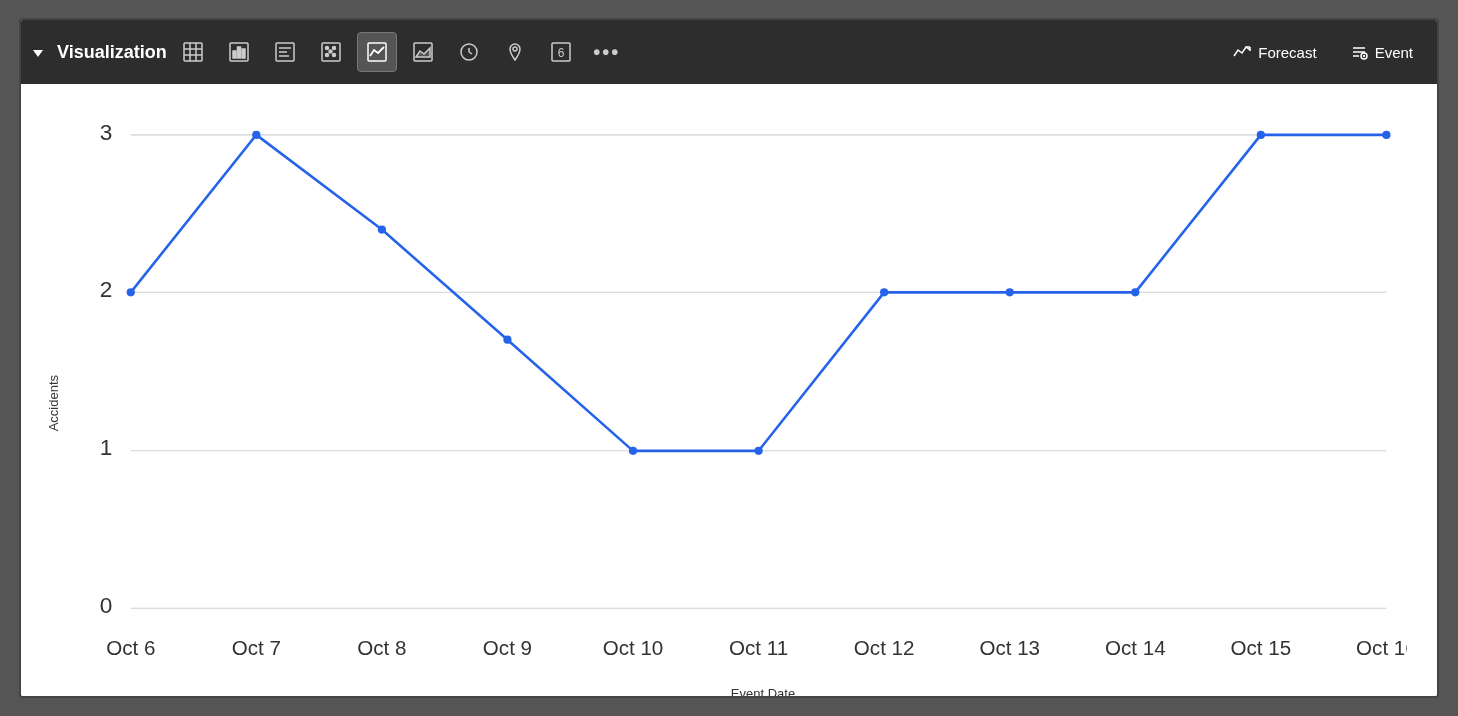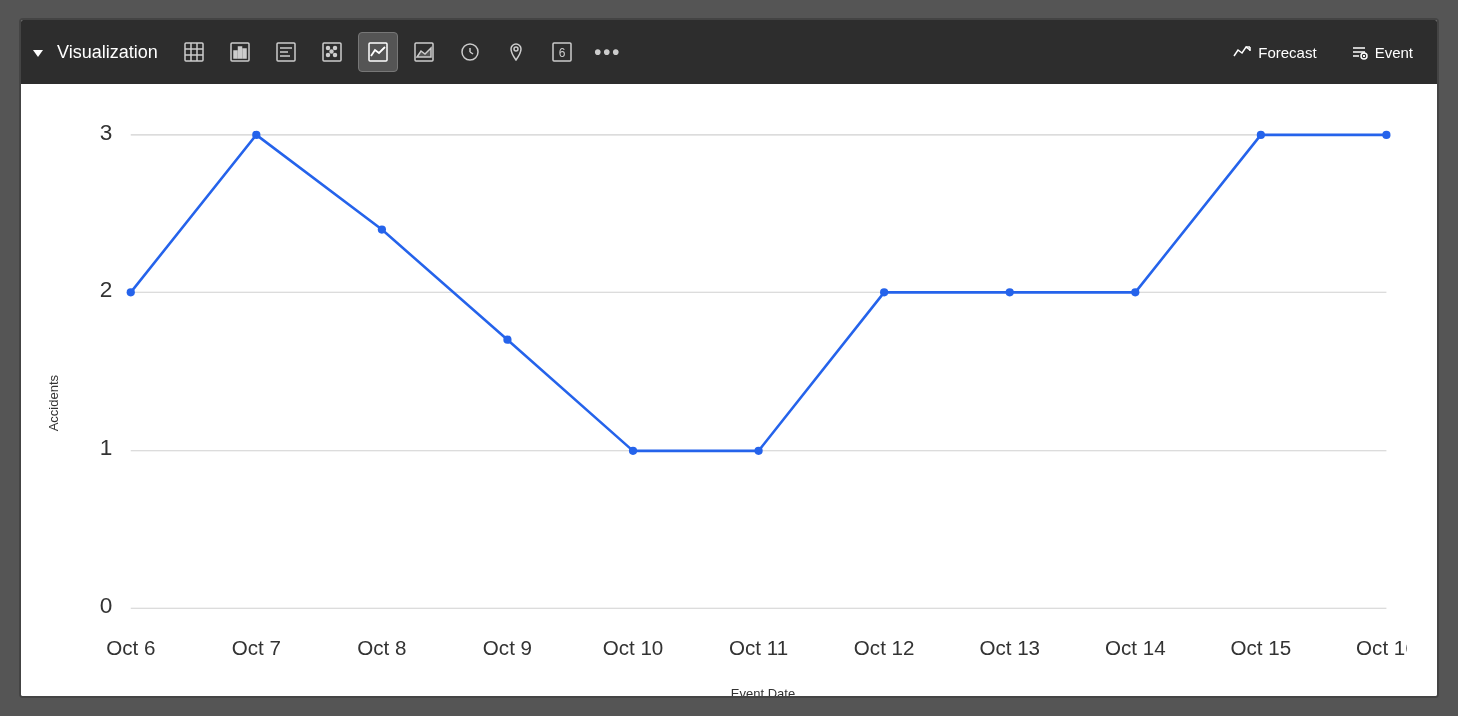--- a/index.html
+++ b/index.html
@@ -32,23 +32,22 @@
     }
     .toolbar-left {
       display: flex;
       align-items: center;
       gap: 6px;
       flex: 1;
     }
     .toolbar-title {
       color: #fff;
       font-size: 18px;
-      font-weight: normal;
+      font-weight: bold;
       margin-left: 4px;
-      margin-right: 10px;
     }
     .toolbar-icon-btn {
       width: 40px;
       height: 40px;
       display: flex;
       align-items: center;
       justify-content: center;
       color: #ccc;
       font-size: 18px;
       cursor: pointer;

